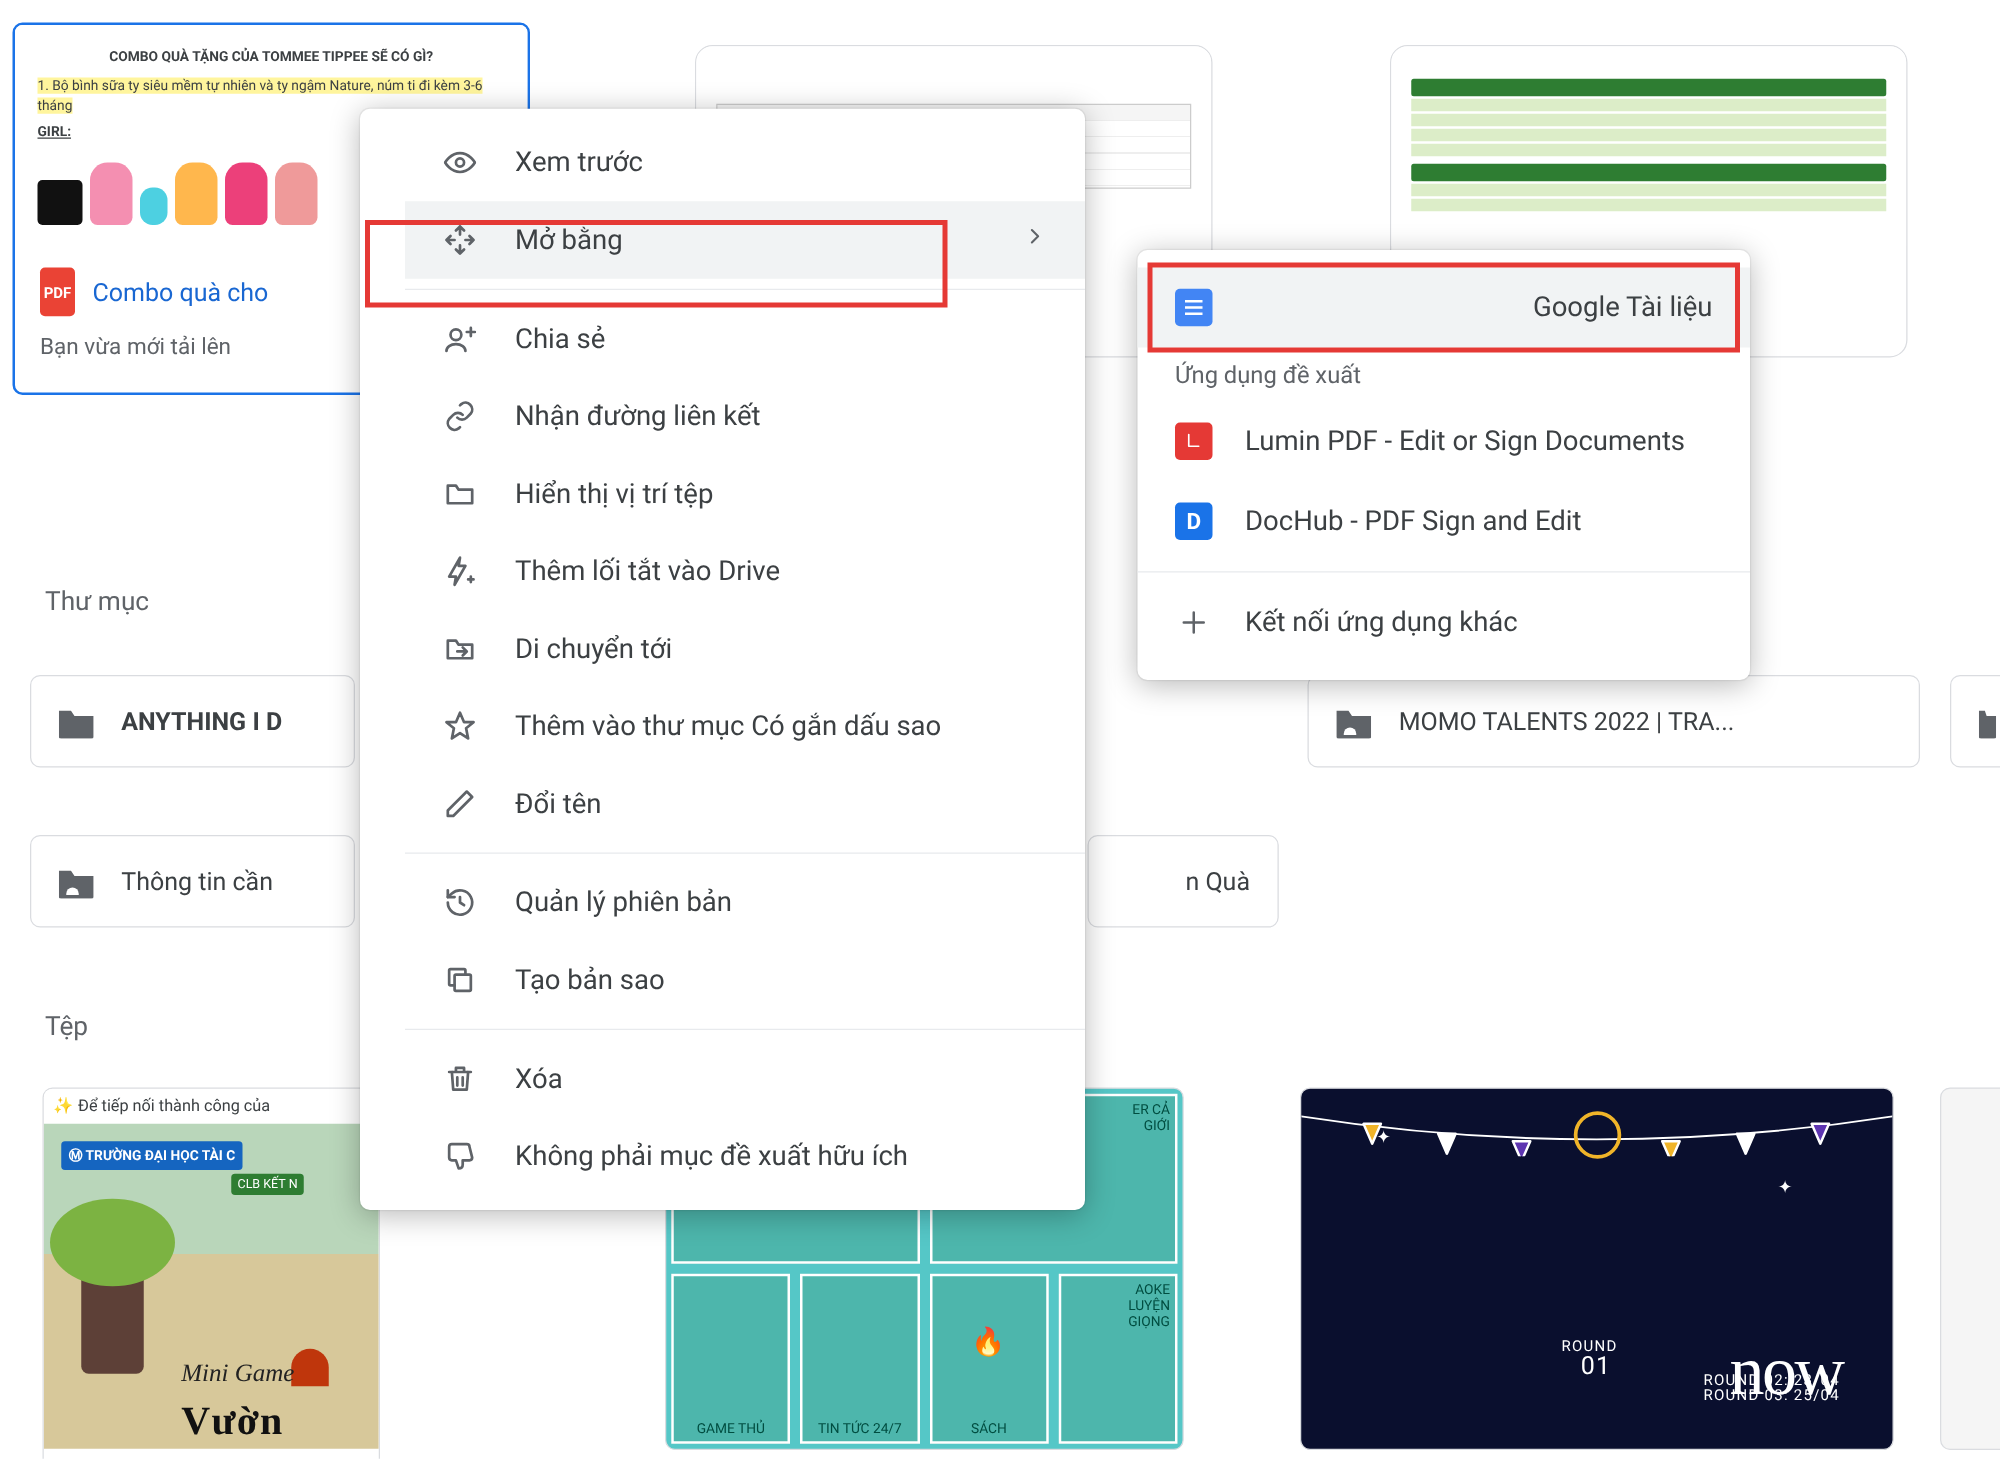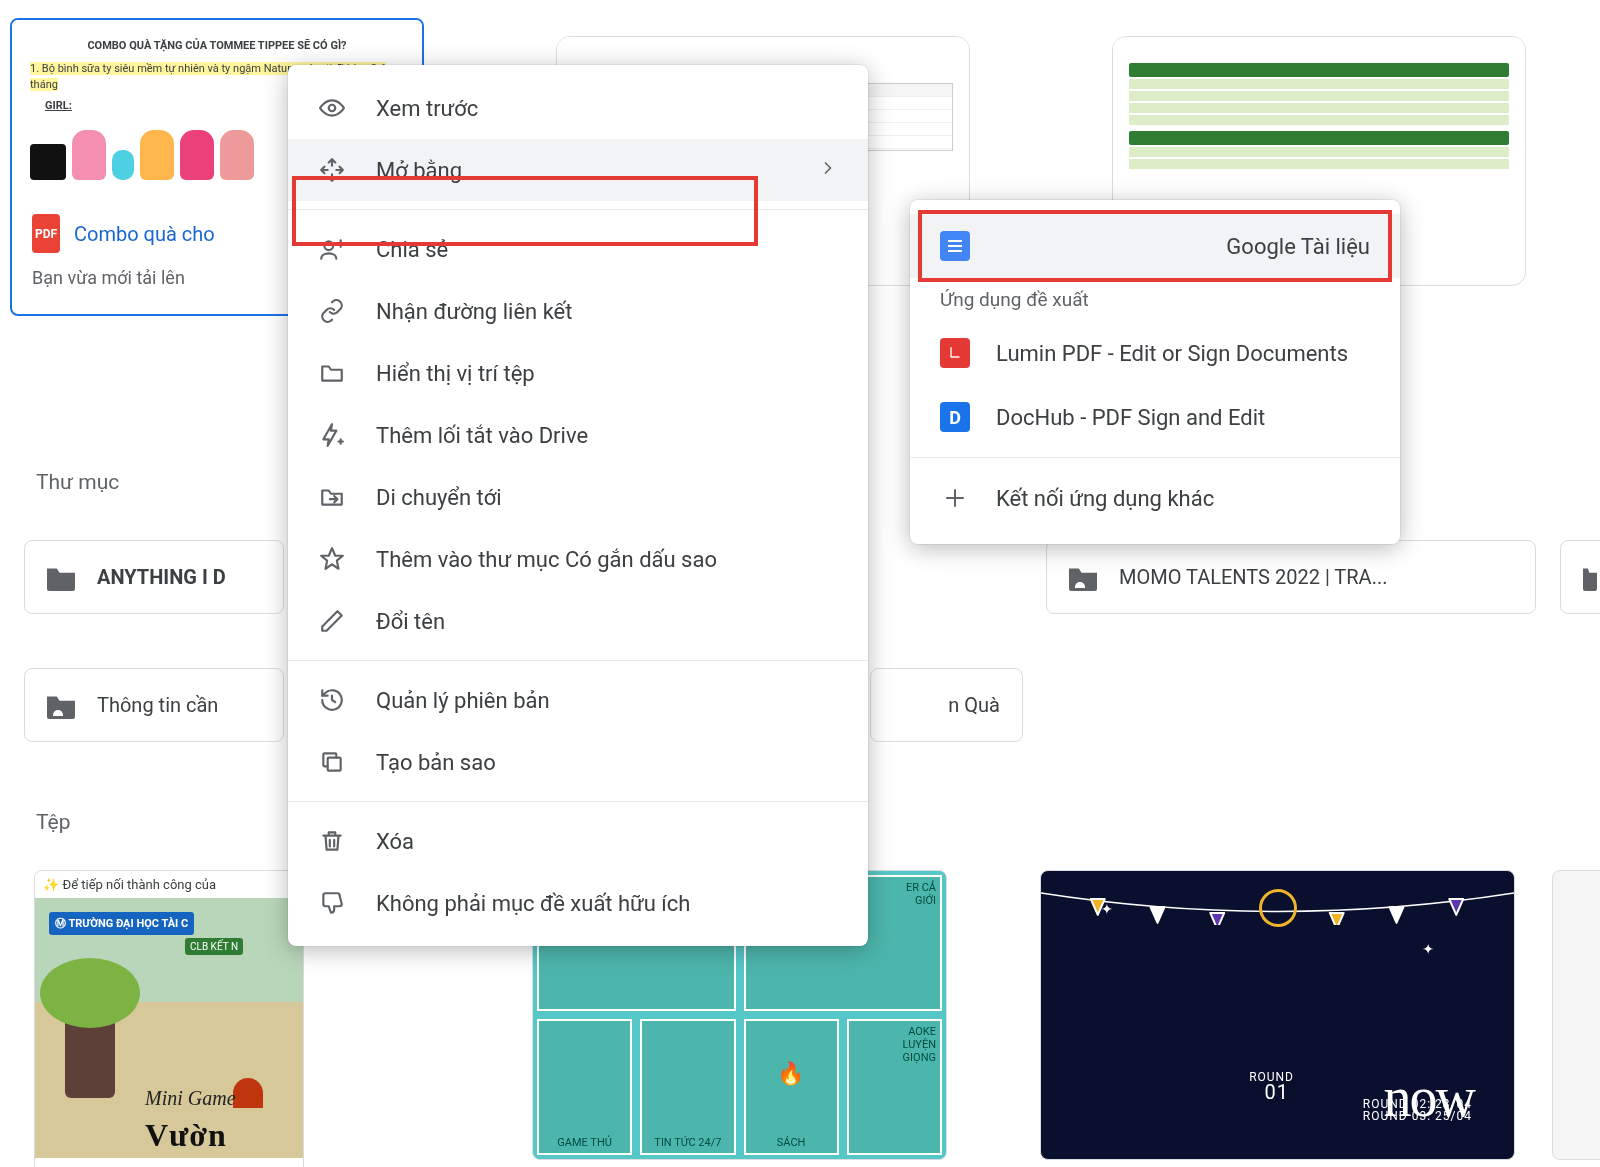--- a/index.html
+++ b/index.html
@@ -88,21 +88,21 @@
 svg { fill: none; stroke: currentColor; stroke-width: 2; stroke-linecap: round; stroke-linejoin: round; }
 </style>
 </head>
 <body>
 
 <div class="file-card selected" style="left:10px; top:18px; width:414px; height:298px;">
   <div class="card-thumb">
     <div class="thumb-doc">
       <div class="t-title">COMBO QUÀ TẶNG CỦA TOMMEE TIPPEE SẼ CÓ GÌ?</div>
       <div style="margin-top:8px;"><span class="hl">1.   Bộ bình sữa ty siêu mềm tự nhiên và ty ngậm Nature, núm ti đi kèm 3-6 tháng</span></div>
-      <div class="girl" style="margin-top:6px;margin-left:15px;">GIRL:</div>
+      <div class="girl" style="margin-top:6px;">GIRL:</div>
       <div class="prod-row">
         <div style="width:36px;height:36px;background:#111;border-radius:4px;"></div>
         <div class="bottle b1"></div>
         <div class="b-small"></div>
         <div class="bottle b2"></div>
         <div class="bottle b3"></div>
         <div class="bottle b4"></div>
       </div>
     </div>
   </div>
@@ -212,21 +212,21 @@
   <div class="stars"></div>
   <div class="round-label" style="bottom:75px; right:220px;">ROUND</div>
   <div class="round-label" style="bottom:55px; right:225px; font-size:20px;">01</div>
   <div class="now-text">now</div>
   <div class="round-label" style="bottom:48px; right:42px;">ROUND 02: 23/04</div>
   <div class="round-label" style="bottom:36px; right:42px;">ROUND 03: 25/04</div>
 </div>
 
 <div class="lower-tile" style="left:1552px; top:870px; width:60px; height:290px; background:#f5f5f5;"></div>
 
-<div class="ctx-menu" style="left:288px; top:65px;">
+<div class="ctx-menu" style="left:288px; top:87px;padding-left:36px;">
   <div class="ctx-item">
     <span class="mi-icon">
         <svg viewBox="0 0 24 24">
           <path d="M1 12s4-7 11-7 11 7 11 7-4 7-11 7S1 12 1 12z"></path>
           <circle cx="12" cy="12" r="3"></circle>
         </svg>
       </span>
     <span>Xem trước</span>
   </div>
   <div class="ctx-item hovered">

